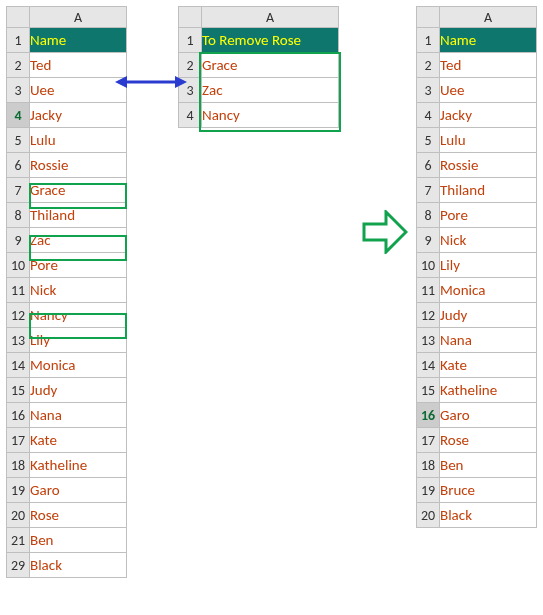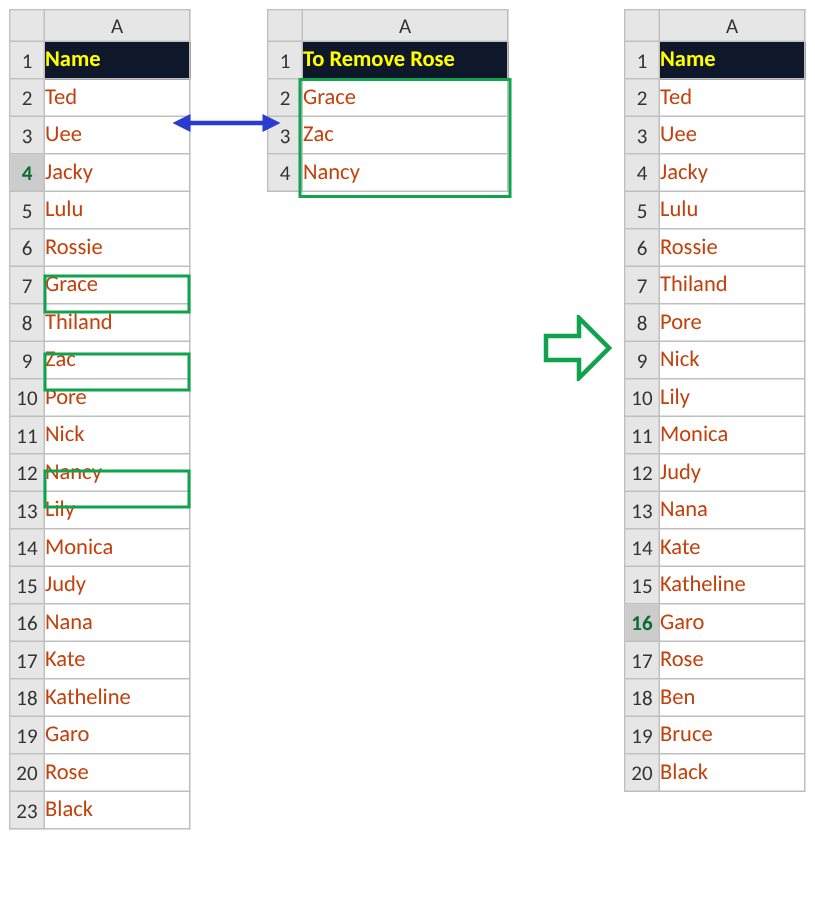--- a/index.html
+++ b/index.html
@@ -51,23 +51,23 @@
     font-weight: bold;
   }
   .cell {
     height: 24px;
     padding: 0 4px;
     color: #c2410c;
     text-align: left;
     vertical-align: middle;
   }
   .hdr-red {
-    background: #0f172a;
+    background: #0f766e;
     color: #ffff00;
-    font-weight: bold;
+    font-weight: normal;
   }
   .w1 { width: 96px; }
   .w2 { width: 136px; }
   .hl-cell {
     position: absolute;
     border: 2.5px solid #11a24e;
     box-sizing: border-box;
     pointer-events: none;
   }
   .arrow-dbl {
@@ -164,21 +164,25 @@
       </tr>
       <tr>
         <td class="rowhead">19</td>
         <td class="cell w1">Garo</td>
       </tr>
       <tr>
         <td class="rowhead">20</td>
         <td class="cell w1">Rose</td>
       </tr>
       <tr>
-        <td class="rowhead">23</td>
+        <td class="rowhead">21</td>
+        <td class="cell w1">Ben</td>
+      </tr>
+      <tr>
+        <td class="rowhead">29</td>
         <td class="cell w1">Black</td>
       </tr>
     </tbody>
 </table>
 
 <table class="sheet" style="left:178px; top:6px;">
   <tbody>
       <tr>
     <td class="corner"></td>
     <td class="colhead w2">A</td>

